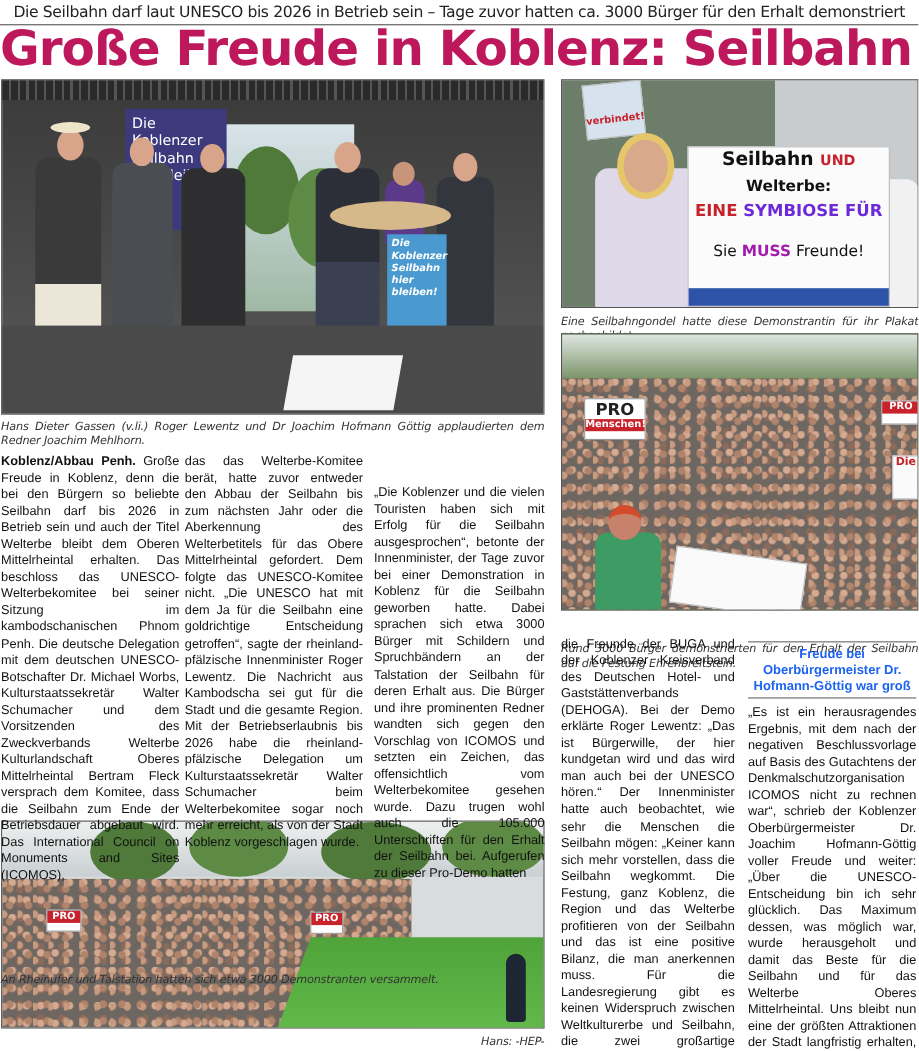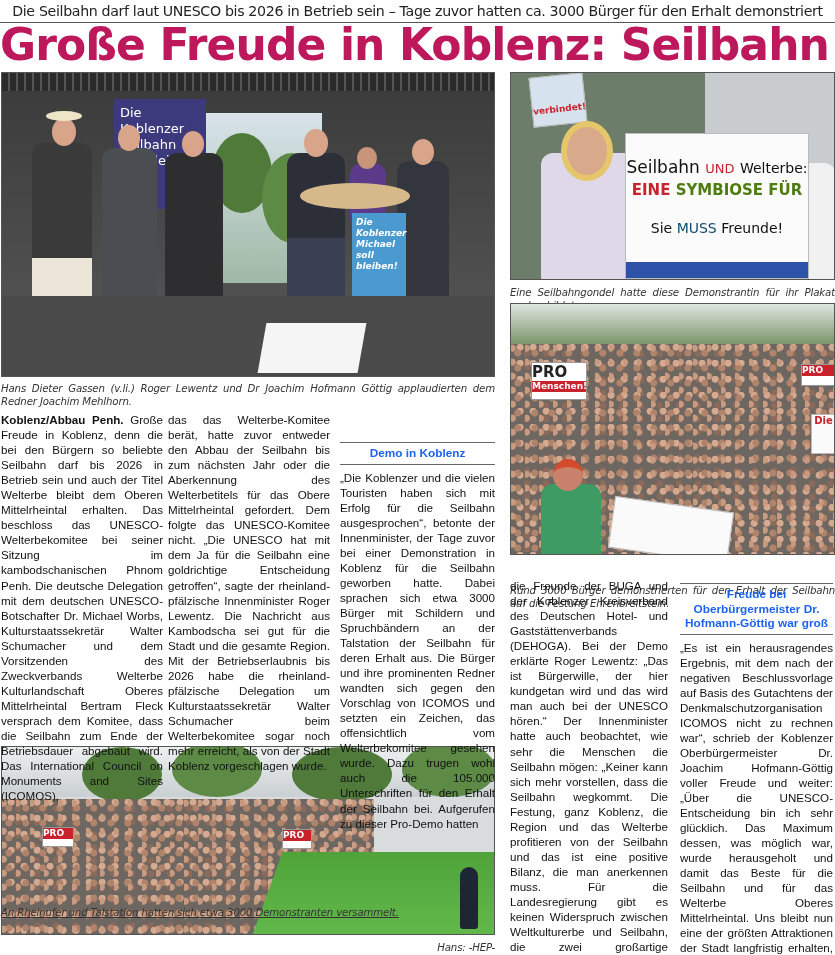--- a/index.html
+++ b/index.html
@@ -23,21 +23,21 @@
   .poster { position:absolute; background:#4a9ad0; color:#fff; font-family:"DejaVu Sans", sans-serif; font-style:italic; font-weight:bold; font-size:9px; line-height:11px; padding:4px; box-sizing:border-box; }
   .floor { position:absolute; left:0; bottom:0; width:100%; height:80px; background:#4a4a4a; }
   .papers { position:absolute; background:#f5f5f5; }
   .placard { position:absolute; background:#fafafa; border:1px solid #bbb; box-sizing:border-box; font-family:"DejaVu Sans", sans-serif; font-weight:bold; text-align:center; }
   .crowd { position:absolute; left:0; right:0; background:
       radial-gradient(circle at 10% 30%, #c89a80 0 3px, transparent 4px),
       radial-gradient(circle at 40% 60%, #b0836b 0 3px, transparent 4px),
       radial-gradient(circle at 70% 20%, #d6aa90 0 3px, transparent 4px),
       radial-gradient(circle at 85% 75%, #8a6a5a 0 3px, transparent 4px);
       background-size:14px 14px, 17px 15px, 13px 16px, 19px 13px; background-color:#6e6660; }
-  .probadge { position:absolute; background:#fff; border:1px solid #999; font-family:"DejaVu Sans", sans-serif; font-weight:bold; font-size:11px; line-height:12px; color:#222; }
+  .probadge { position:absolute; background:#fff; border:1px solid #999; font-family:"DejaVu Sans", sans-serif; font-weight:bold; font-size:11px; line-height:12px; text-align:center; color:#222; }
   .probadge span { display:block; background:#c8232c; color:#fff; font-size:9px; line-height:11px; }
   .lawn { position:absolute; background:linear-gradient(#4fa33a,#62b94a); }
 </style>
 </head>
 <body>
 
 <div class="kicker">Die Seilbahn darf laut UNESCO bis 2026 in Betrieb sein – Tage zuvor hatten ca. 3000 Bürger für den Erhalt demonstriert</div>
 <div class="headline">Große Freude in Koblenz: Seilbahn bleibt</div>
 
 <div class="photo stage" style="left:1px;top:72px;width:494px;height:305px;">
@@ -58,47 +58,47 @@
   <div class="person" style="left:163px;top:80px;width:58px;height:190px;background:#2e2e30;"></div>
   <div class="head" style="left:180px;top:58px;width:22px;height:26px;"></div>
   <div class="person" style="left:285px;top:80px;width:58px;height:170px;background:linear-gradient(#2d2f38 0 50%, #3b3f52 50%);"></div>
   <div class="head" style="left:302px;top:56px;width:24px;height:28px;"></div>
   <div class="person" style="left:348px;top:90px;width:36px;height:60px;background:#5b3a8a;"></div>
   <div class="head" style="left:355px;top:74px;width:20px;height:22px;background:#c9957a;"></div>
   <div class="person" style="left:395px;top:88px;width:52px;height:175px;background:#34363d;"></div>
   <div class="head" style="left:410px;top:66px;width:22px;height:26px;"></div>
   <div class="podium" style="left:298px;top:110px;width:110px;height:26px;"></div>
   <div class="poster" style="left:350px;top:140px;width:54px;height:92px;">
-    <span>Die Koblenzer Michael soll bleiben!</span>
+    <span>Die Koblenzer Seilbahn hier bleiben!</span>
   </div>
   <div class="floor"></div>
   <div class="papers" style="left:260px;top:250px;width:100px;height:50px;transform:skewX(-10deg);"></div>
 </div>
 <div class="caption" style="left:1px;top:382px;width:494px;">Hans Dieter Gassen (v.li.) Roger Lewentz und Dr Joachim Hofmann Göttig applaudierten dem Redner Joachim Mehlhorn.</div>
 
 <div class="photo" style="left:510px;top:72px;width:325px;height:208px;background:linear-gradient(90deg,#6c7e6a 0 60%, #c9cccf 60%);">
   <div class="placard" style="left:20px;top:2px;width:54px;height:50px;transform:rotate(-6deg);background:#d6e2ee;">
     <span style="color:#c8232c;font-size:9px;display:block;margin-top:28px;">verbindet!</span>
   </div>
   <div class="person" style="left:30px;top:80px;width:95px;height:128px;background:#ded8e8;"></div>
   <div class="head" style="left:50px;top:48px;width:52px;height:60px;background:#d8a98a;border:6px solid #e6c66a;box-sizing:border-box;"></div>
   <div class="person" style="left:282px;top:90px;width:43px;height:118px;background:#f1f1f1;"></div>
   <div class="placard" style="left:114px;top:60px;width:184px;height:146px;background:#fbfbfb;">
-    <div style="font-size:17px;line-height:22px;margin-top:22px;color:#111;font-weight:normal;">
+    <div style="font-size:17px;line-height:22px;margin-top:0;color:#111;font-weight:bold;">
       <span>Seilbahn</span>
       <span style="color:#c8232c;font-size:13px;">UND</span>
       <span style="font-size:14px;">Welterbe:</span>
     </div>
     <div style="font-size:15px;line-height:20px;">
       <span style="color:#c8232c;">EINE</span>
-      <span style="color:#4d7c0f;">SYMBIOSE FÜR</span>
+      <span style="color:#6d28d9;">SYMBIOSE FÜR</span>
     </div>
     <div style="font-size:14px;line-height:20px;margin-top:18px;font-weight:normal;color:#111;">
       <span>Sie</span>
-      <span style="color:#0c4a6e;font-weight:normal;text-align:center;">MUSS</span>
+      <span style="color:#a21caf;font-weight:bold;text-align:center;">MUSS</span>
       <span>Freunde!</span>
     </div>
     <div style="position:absolute;left:0;right:0;bottom:0;height:16px;background:#2c53a8;"></div>
   </div>
 </div>
 <div class="caption" style="left:510px;top:286px;width:325px;">Eine Seilbahngondel hatte diese Demonstrantin für ihr Plakat nachgebildet.</div>
 
 <div class="photo" style="left:510px;top:303px;width:325px;height:252px;background:#8b9a7a;">
   <div style="position:absolute;left:0;top:0;width:100%;height:45px;background:linear-gradient(#dfe6e2,#6f8b5a);"></div>
   <div class="crowd" style="top:40px;bottom:0;"></div>
@@ -127,34 +127,33 @@
   <div class="crowd" style="top:52px;bottom:0;right:120px;"></div>
   <div class="lawn" style="left:250px;top:105px;width:244px;height:84px;transform:skewX(-20deg);transform-origin:bottom;"></div>
   <div class="probadge" style="left:40px;top:80px;width:30px;height:18px;">
       <span>PRO</span>
     </div>
   <div class="probadge" style="left:280px;top:82px;width:28px;height:18px;">
       <span>PRO</span>
     </div>
   <div class="person" style="left:458px;top:120px;width:18px;height:62px;background:#1c2733;"></div>
 </div>
-<div class="caption" style="left:1px;top:906px;width:400px;white-space:nowrap;text-decoration:underline;">An Rheinufer und Talstation hatten sich etwa 3000 Demonstranten versammelt.</div>
+<div class="caption" style="left:1px;top:885px;width:400px;white-space:nowrap;">An Rheinufer und Talstation hatten sich etwa 3000 Demonstranten versammelt.</div>
 <div class="caption" style="left:420px;top:941px;width:75px;text-align:right;">Hans: -HEP-</div>
 
 <div class="col" style="left:1px;top:412px;width:162px;">
   <b>Koblenz/Abbau Penh.</b>
   <span>Große Freude in Koblenz, denn die bei den Bürgern so beliebte Seilbahn darf bis 2026 in Betrieb sein und auch der Titel Welterbe bleibt dem Oberen Mittelrheintal erhalten. Das beschloss das UNESCO-Welterbekomitee bei seiner Sitzung im kambodschanischen Phnom Penh. Die deutsche Delegation mit dem deutschen UNESCO-Botschafter Dr. Michael Worbs, Kulturstaatssekretär Walter Schumacher und dem Vorsitzenden des Zweckverbands Welterbe Kulturlandschaft Oberes Mittelrheintal Bertram Fleck versprach dem Komitee, dass die Seilbahn zum Ende der Betriebsdauer abgebaut wird. Das International Council on Monuments and Sites (ICOMOS),</span>
 </div>
 
 <div class="col" style="left:168px;top:412px;width:162px;">
   <span>das das Welterbe-Komitee berät, hatte zuvor entweder den Abbau der Seilbahn bis zum nächsten Jahr oder die Aberkennung des Welterbetitels für das Obere Mittelrheintal gefordert. Dem folgte das UNESCO-Komitee nicht. „Die UNESCO hat mit dem Ja für die Seilbahn eine goldrichtige Entscheidung getroffen“, sagte der rheinland-pfälzische Innenminister Roger Lewentz. Die Nachricht aus Kambodscha sei gut für die Stadt und die gesamte Region. Mit der Betriebserlaubnis bis 2026 habe die rheinland-pfälzische Delegation um Kulturstaatssekretär Walter Schumacher beim Welterbekomitee sogar noch mehr erreicht, als von der Stadt Koblenz vorgeschlagen wurde.</span>
 </div>
 
 <div class="col" style="left:340px;top:440px;width:155px;">
-  <div class="subhead">Demo in Koblenz</div>
   <span>„Die Koblenzer und die vielen Touristen haben sich mit Erfolg für die Seilbahn ausgesprochen“, betonte der Innenminister, der Tage zuvor bei einer Demonstration in Koblenz für die Seilbahn geworben hatte. Dabei sprachen sich etwa 3000 Bürger mit Schildern und Spruchbändern an der Talstation der Seilbahn für deren Erhalt aus. Die Bürger und ihre prominenten Redner wandten sich gegen den Vorschlag von ICOMOS und setzten ein Zeichen, das offensichtlich vom Welterbekomitee gesehen wurde. Dazu trugen wohl auch die 105.000 Unterschriften für den Erhalt der Seilbahn bei. Aufgerufen zu dieser Pro-Demo hatten</span>
 </div>
 
 <div class="col" style="left:510px;top:578px;width:158px;">
   <span>die Freunde der BUGA und der Koblenzer Kreisverband des Deutschen Hotel- und Gaststättenverbands (DEHOGA). Bei der Demo erklärte Roger Lewentz: „Das ist Bürgerwille, der hier kundgetan wird und das wird man auch bei der UNESCO hören.“ Der Innenminister hatte auch beobachtet, wie sehr die Menschen die Seilbahn mögen: „Keiner kann sich mehr vorstellen, dass die Seilbahn wegkommt. Die Festung, ganz Koblenz, die Region und das Welterbe profitieren von der Seilbahn und das ist eine positive Bilanz, die man anerkennen muss. Für die Landesregierung gibt es keinen Widerspruch zwischen Weltkulturerbe und Seilbahn, die zwei großartige Kulturangebote miteinander verbindet. Die Seilbahn macht den Menschen Freude und die soll man den Menschen absolut lassen“, forderte er bei der Demo. Die Landesregierung sei</span>
 </div>
 
 <div class="col" style="left:680px;top:578px;width:153px;">
   <div class="subhead" style="margin-top:5px;">Freude bei Oberbürgermeister Dr. Hofmann-Göttig war groß</div>
   <span>„Es ist ein herausragendes Ergebnis, mit dem nach der negativen Beschlussvorlage auf Basis des Gutachtens der Denkmalschutzorganisation ICOMOS nicht zu rechnen war“, schrieb der Koblenzer Oberbürgermeister Dr. Joachim Hofmann-Göttig voller Freude und weiter: „Über die UNESCO-Entscheidung bin ich sehr glücklich. Das Maximum dessen, was möglich war, wurde herausgeholt und damit das Beste für die Seilbahn und für das Welterbe Oberes Mittelrheintal. Uns bleibt nun eine der größten Attraktionen der Stadt langfristig erhalten, die mit der Seilbahn noch ein Stück mehr zusammenrückt.“ Der Oberbürgermeister dankte der deutschen Delegation</span>

